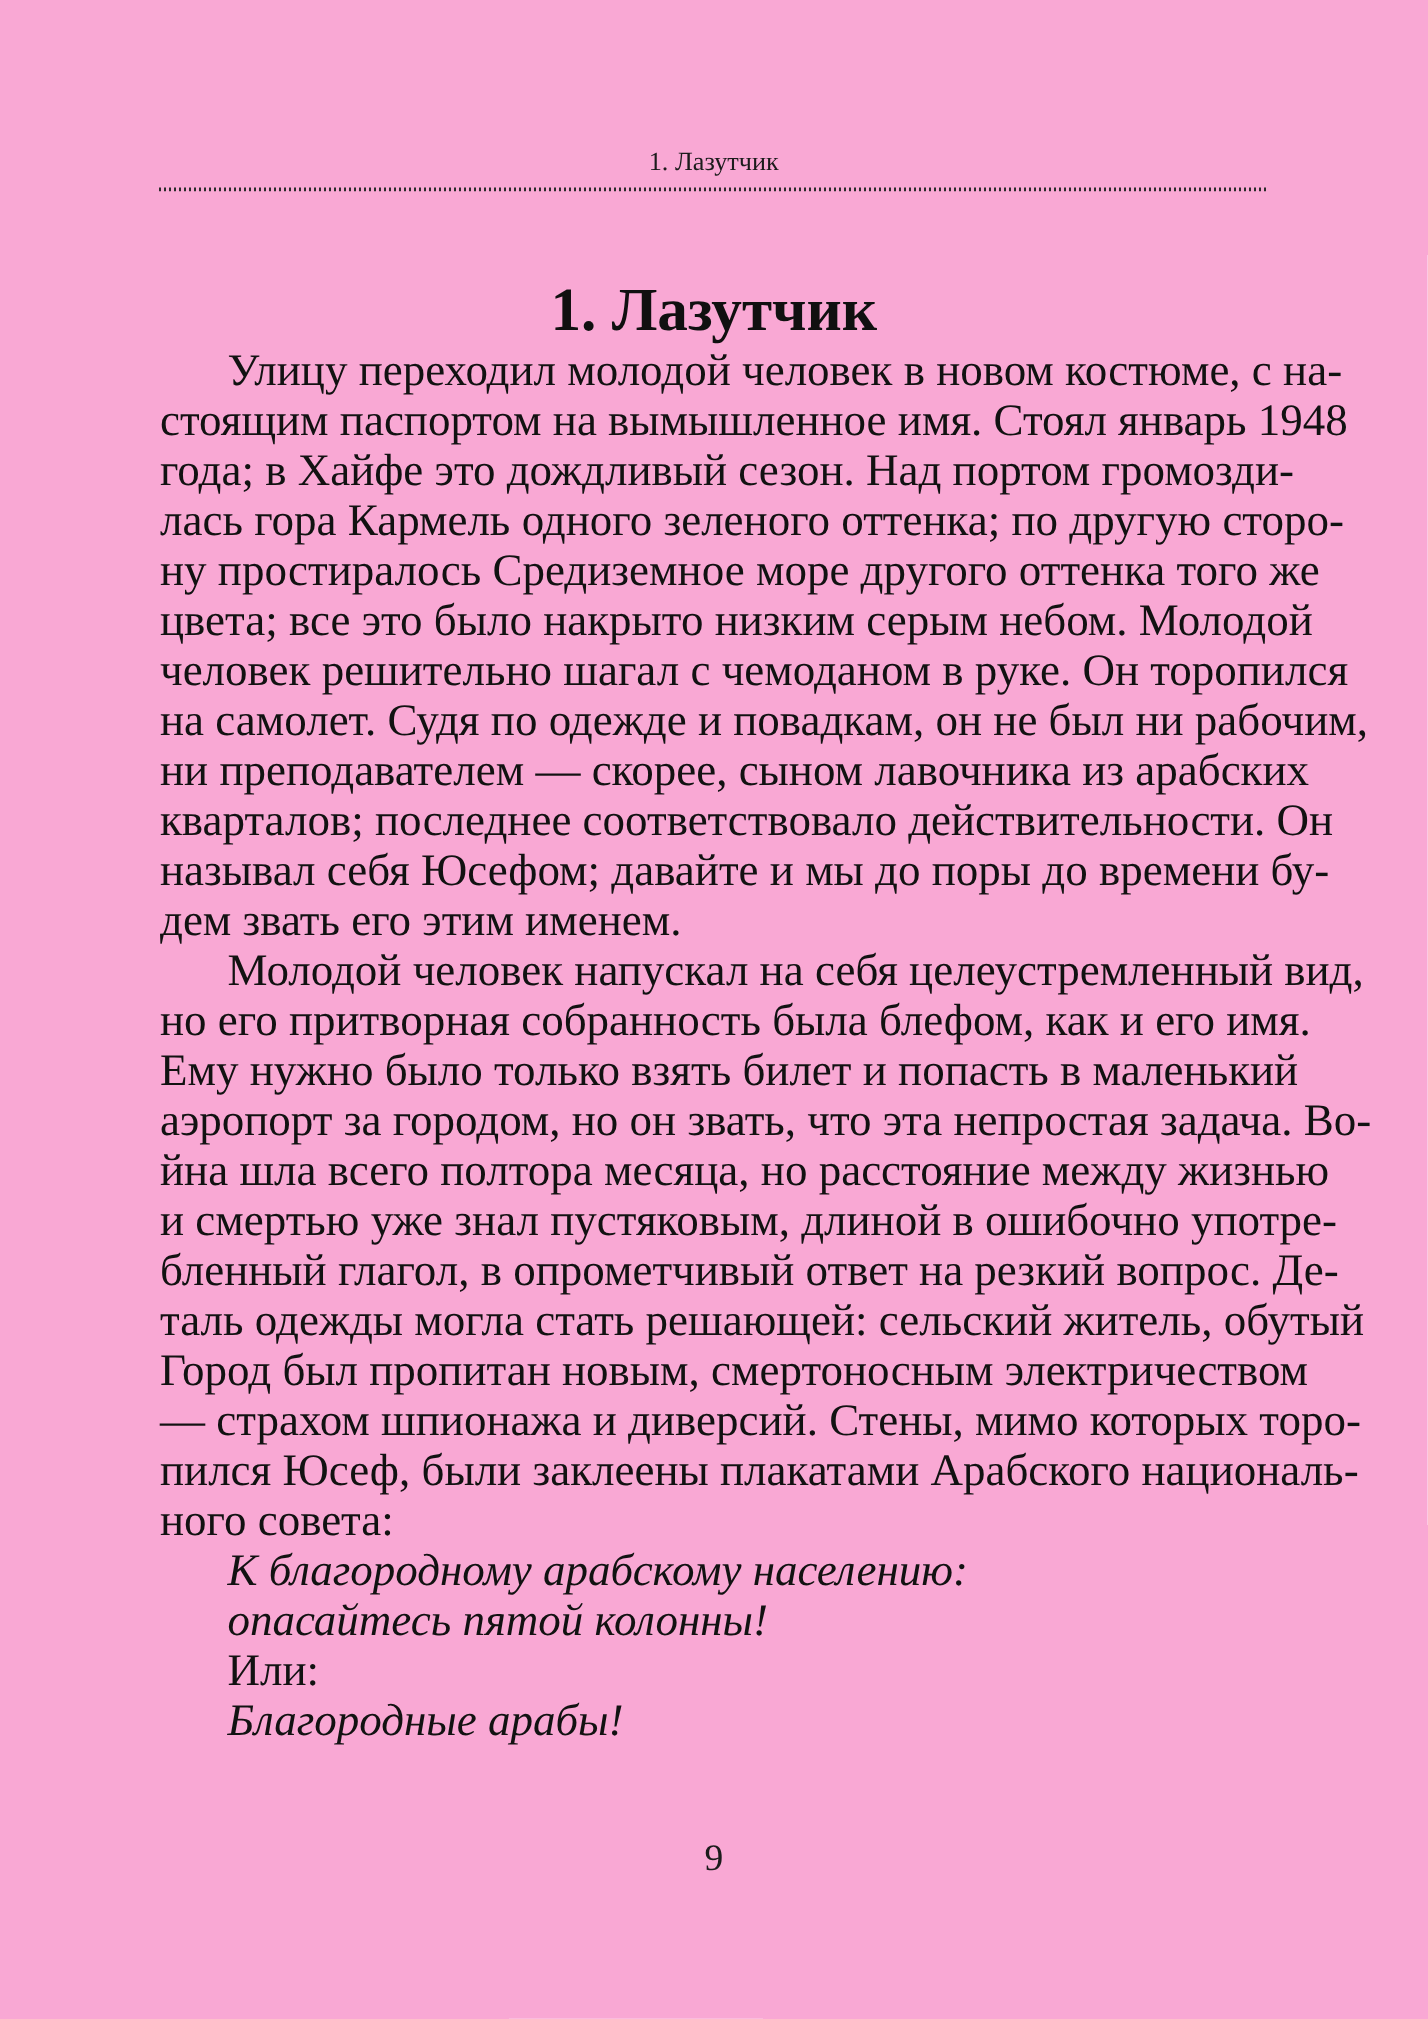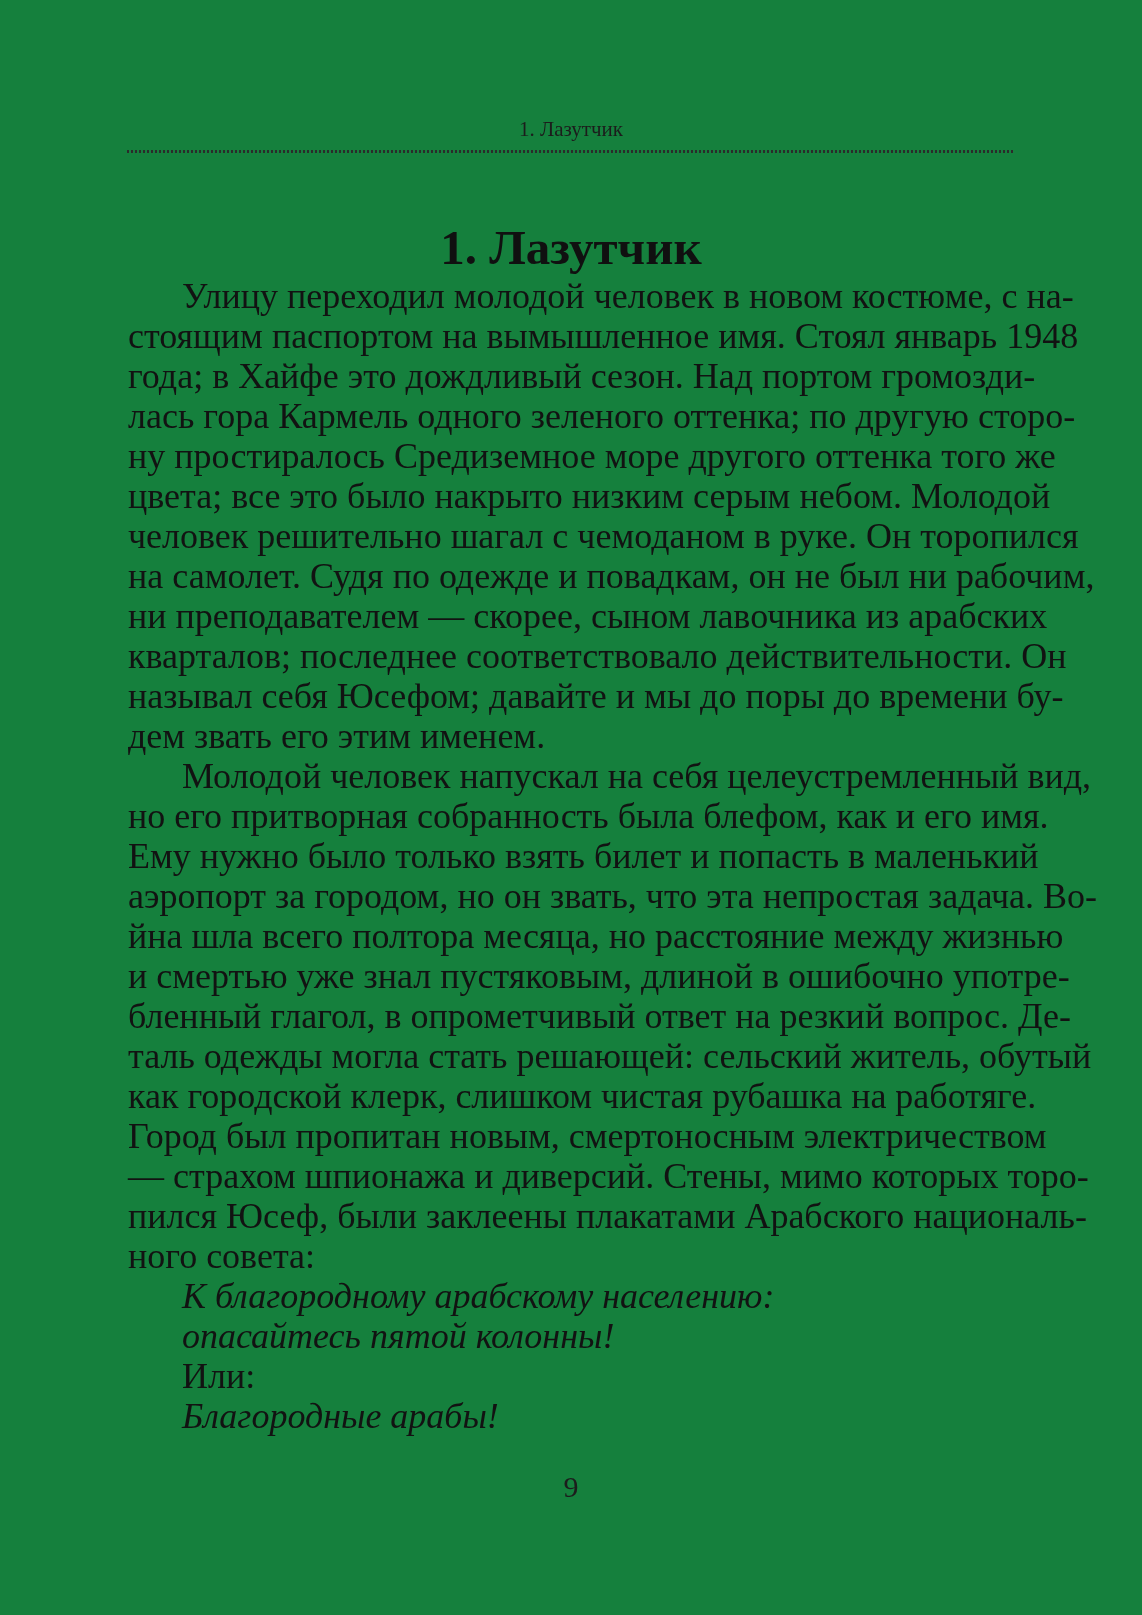--- a/index.html
+++ b/index.html
@@ -12,21 +12,21 @@
     height: 1615px;
     font-family: "Liberation Serif", serif;
     color: #121212;
     position: relative;
     overflow: hidden;
   }
   .page {
     position: relative;
     width: 1142px;
     height: 1615px;
-    background: #15803d;
+    background: #f9a8d4;
   }
   .running-head {
     position: absolute;
     top: 116px;
     left: 128px;
     width: 886px;
     text-align: center;
     font-size: 21px;
     line-height: 26px;
     color: #1c1c1c;
@@ -120,21 +120,20 @@
         </div>
         <div class="para">
           <div class="line first">Молодой человек напускал на себя целеустремленный вид,</div>
           <div class="line">но его притворная собранность была блефом, как и его имя.</div>
           <div class="line">Ему нужно было только взять билет и попасть в маленький</div>
           <div class="line">аэропорт за городом, но он звать, что эта непростая задача. Во-</div>
           <div class="line">йна шла всего полтора месяца, но расстояние между жизнью</div>
           <div class="line">и смертью уже знал пустяковым, длиной в ошибочно употре-</div>
           <div class="line">бленный глагол, в опрометчивый ответ на резкий вопрос. Де-</div>
           <div class="line">таль одежды могла стать решающей: сельский житель, обутый</div>
-          <div class="line">как городской клерк, слишком чистая рубашка на работяге.</div>
           <div class="line">Город был пропитан новым, смертоносным электричеством</div>
           <div class="line">— страхом шпионажа и диверсий. Стены, мимо которых торо-</div>
           <div class="line">пился Юсеф, были заклеены плакатами Арабского националь-</div>
           <div class="line last">ного совета:</div>
         </div>
       </div>
     <div id="poster-container" class="poster">
         <div class="line italic">К благородному арабскому населению:</div>
         <div class="line italic">опасайтесь пятой колонны!</div>
         <div class="line">Или:</div>

